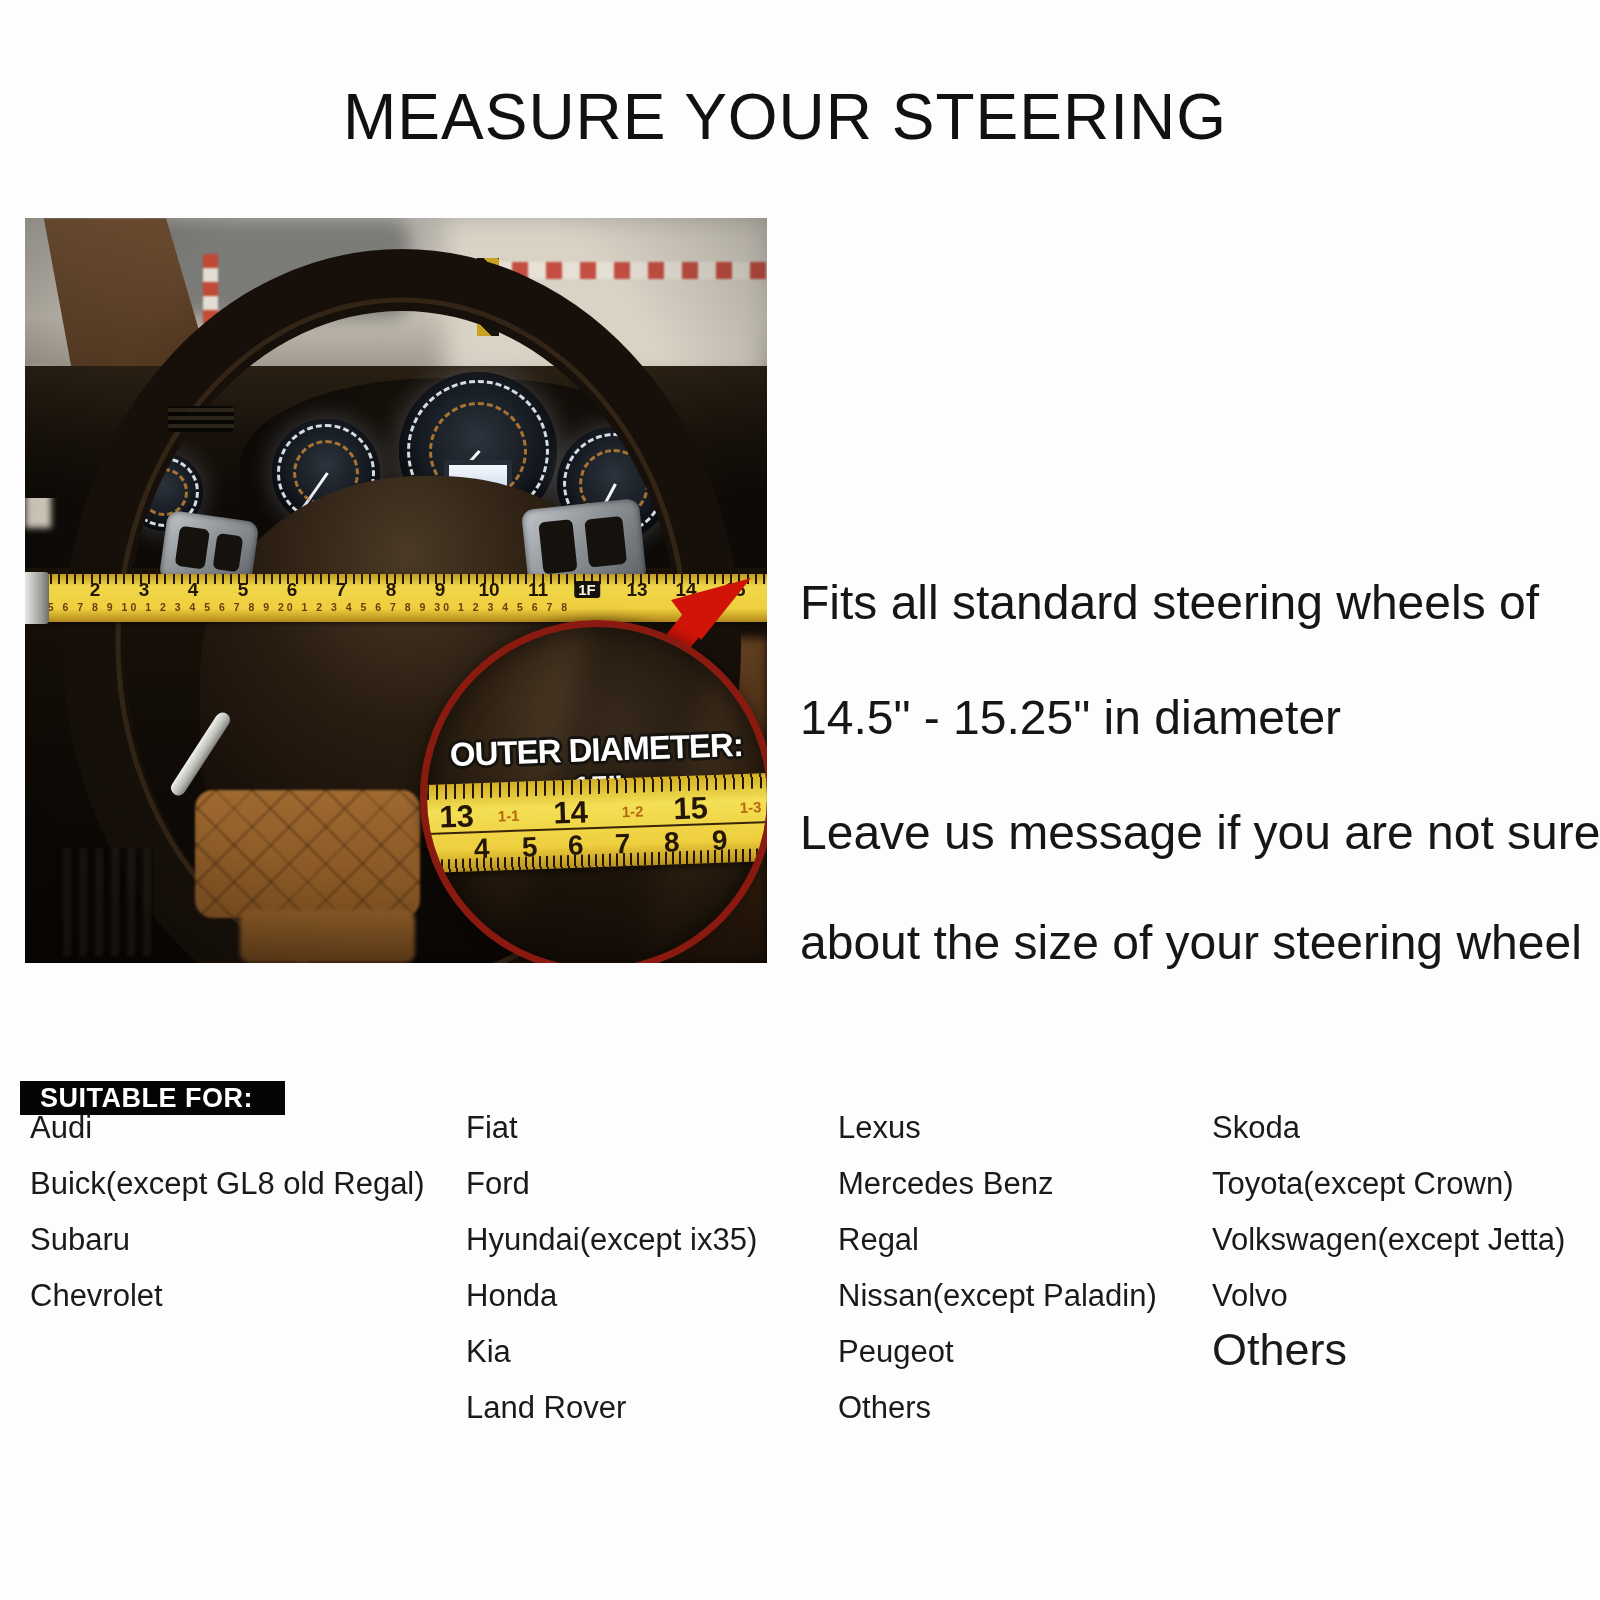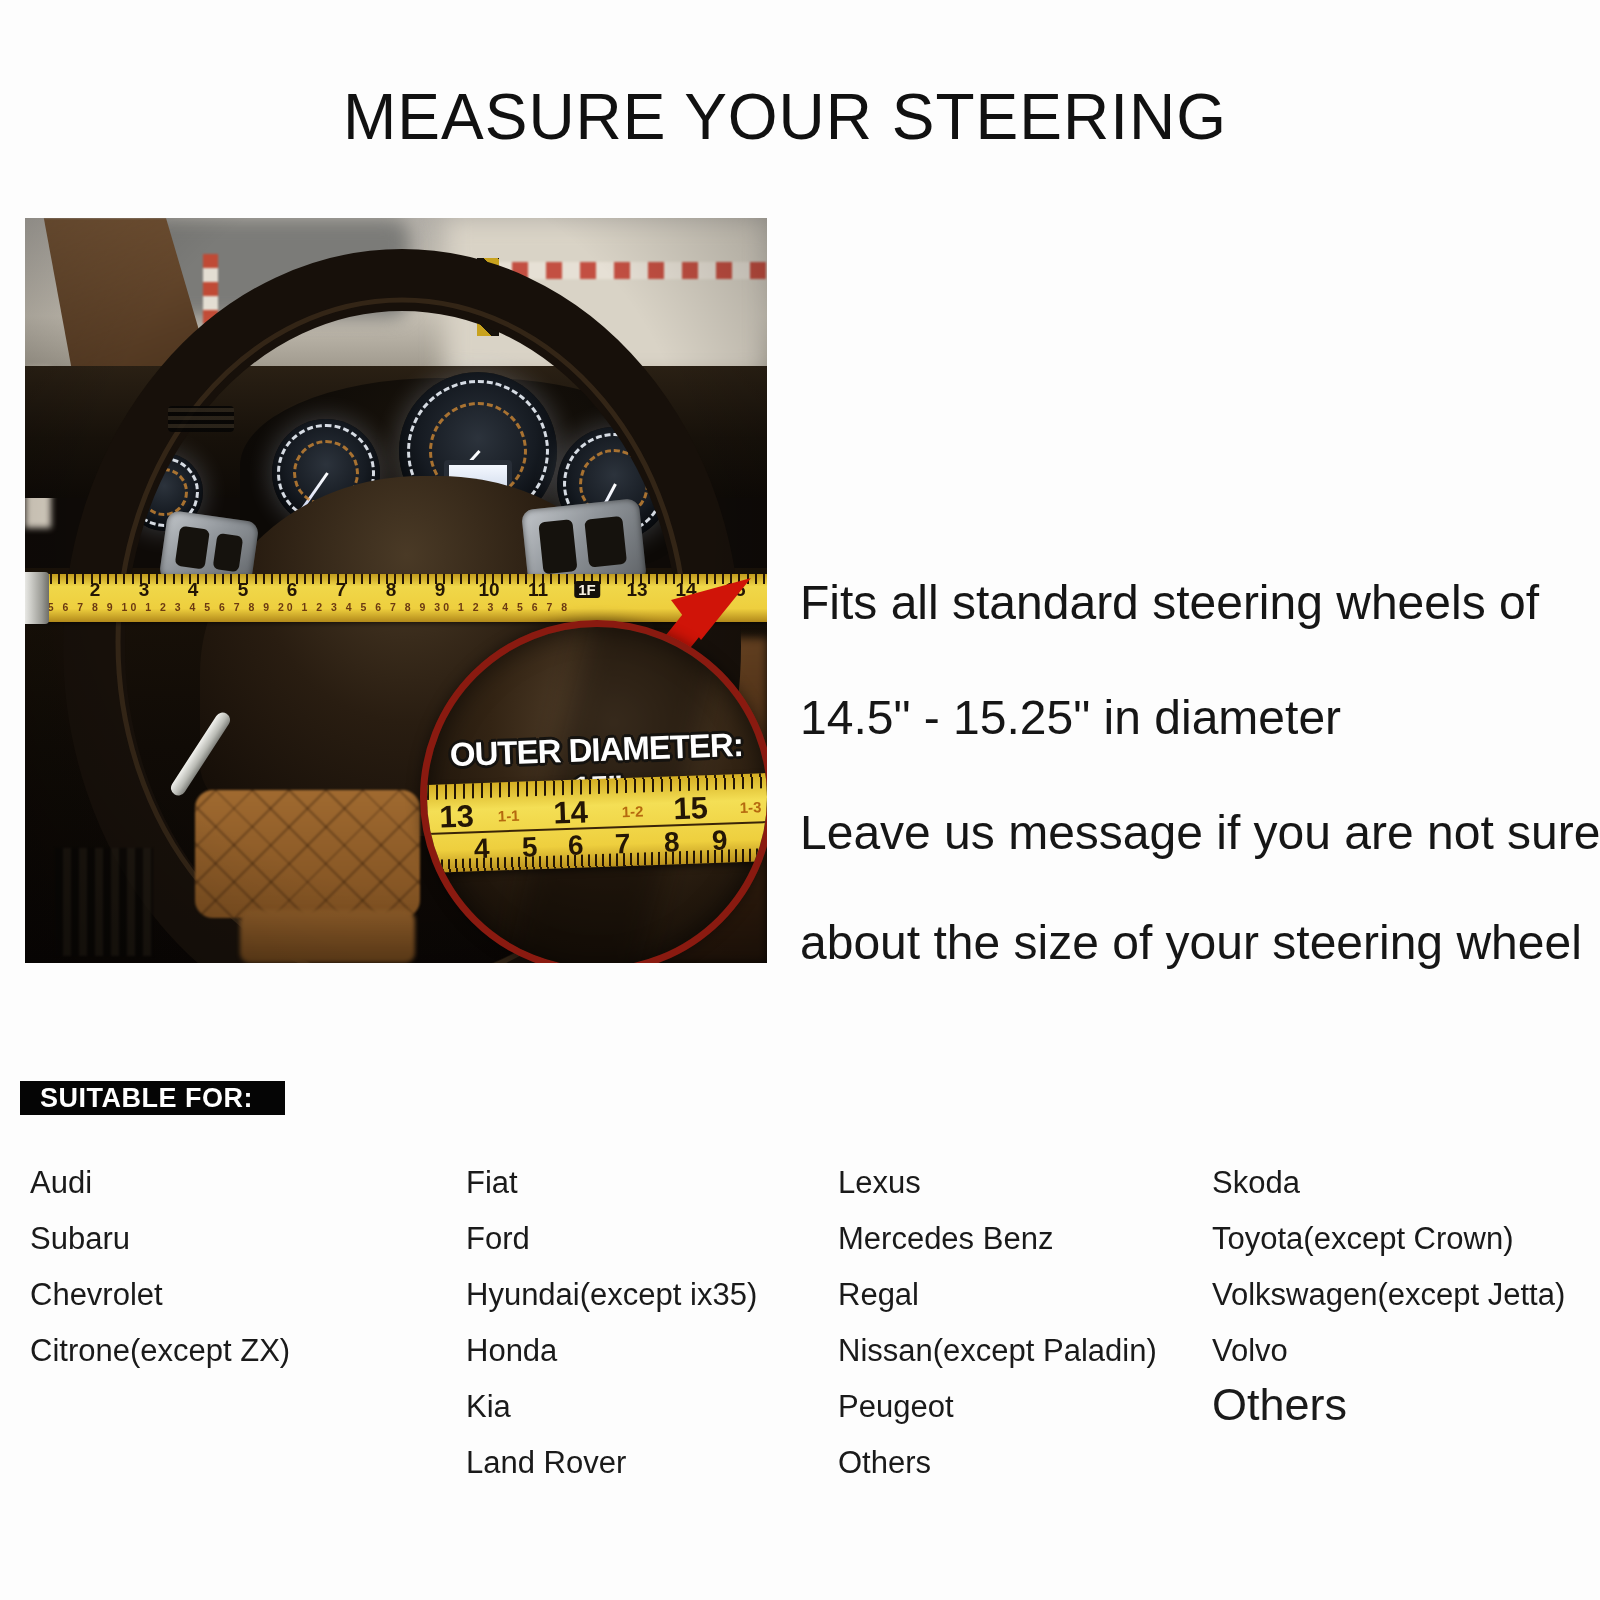--- a/index.html
+++ b/index.html
@@ -122,21 +122,21 @@
   .mbn{position:absolute;top:50px;transform:translateX(-50%);
       font-size:28px;font-weight:700;color:#241605;}
 
   
   .desc-line{position:absolute;left:800px;font-size:48px;color:#161616;white-space:nowrap;}
 
   
   .suit-head{position:absolute;left:20px;top:1081px;width:265px;height:34px;line-height:34px;
       background:#050505;color:#ffffff;font-size:27px;font-weight:700;
       padding-left:20px;box-sizing:border-box;letter-spacing:.5px;}
-  .brand-col{position:absolute;top:1167px;}
+  .brand-col{position:absolute;top:1112px;}
   .brand-col span{display:block;height:31px;margin-bottom:25px;
       font-size:31px;line-height:31px;color:#1a1a1a;white-space:nowrap;}
   .brand-col span.big{font-size:45px;line-height:40px;height:40px;margin-top:-6px;}
   .c1{left:30px;} .c2{left:466px;} .c3{left:838px;} .c4{left:1212px;}
 </style>
 </head>
 <body>
 
 <div class="title">MEASURE YOUR STEERING</div>
 
@@ -236,23 +236,23 @@
 
 <div class="desc-line" style="top:575px;">Fits all standard steering wheels of</div>
 <div class="desc-line" style="top:690px;">14.5" - 15.25" in diameter</div>
 <div class="desc-line" style="top:805px;">Leave us message if you are not sure</div>
 <div class="desc-line" style="top:915px;">about the size of your steering wheel</div>
 
 <div class="suit-head">SUITABLE FOR:</div>
 
 <div class="brand-col c1">
   <span>Audi</span>
+  <span>Buick(except GL8 old Regal)</span>
   <span>Subaru</span>
   <span>Chevrolet</span>
-  <span>Citrone(except ZX)</span>
 </div>
 <div class="brand-col c2">
   <span>Fiat</span>
   <span>Ford</span>
   <span>Hyundai(except ix35)</span>
   <span>Honda</span>
   <span>Kia</span>
   <span>Land Rover</span>
 </div>
 <div class="brand-col c3">

